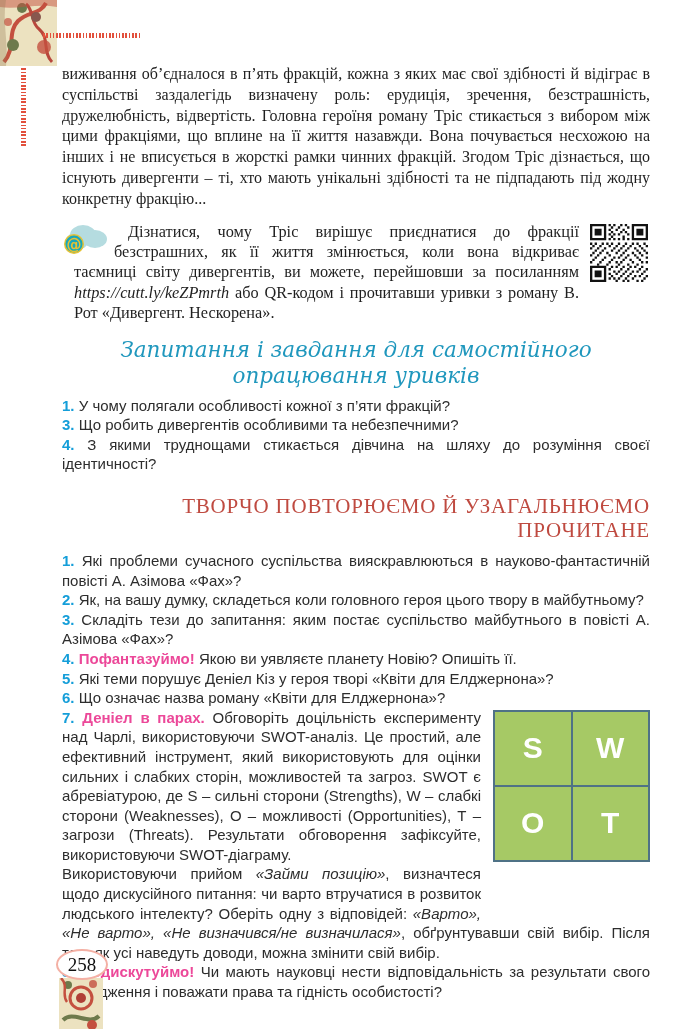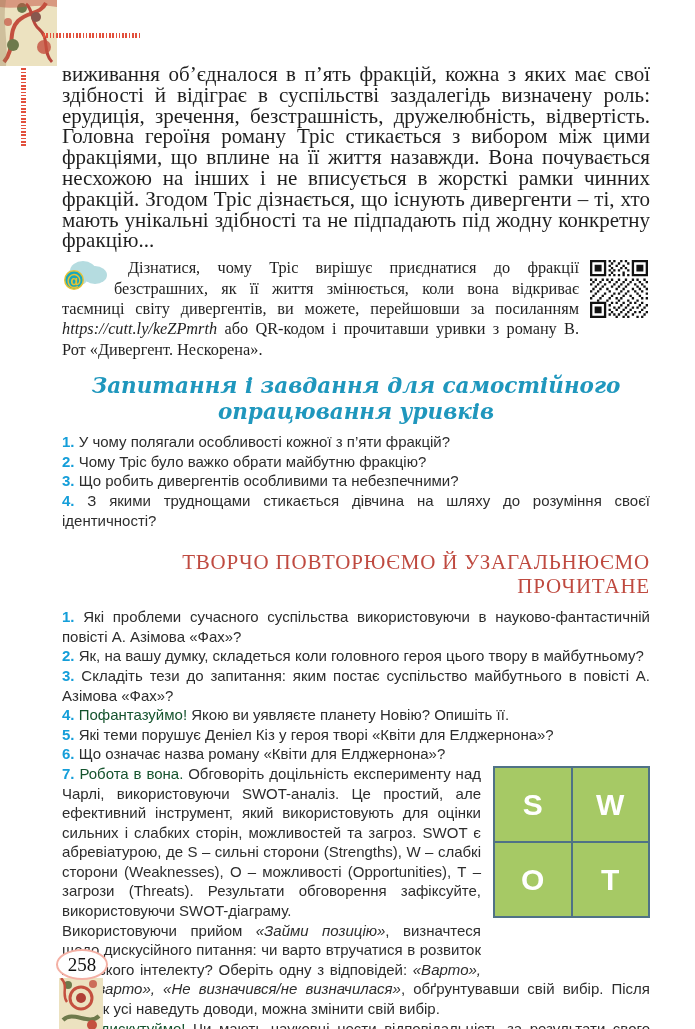--- a/index.html
+++ b/index.html
@@ -7,36 +7,36 @@
         font-family:"Liberation Serif",serif;}
   
   .orn-top{position:absolute;left:0;top:0;width:57px;height:66px;}
   .orn-bottom{position:absolute;left:59px;top:978px;width:44px;height:51px;}
   .dash-h{position:absolute;left:43px;top:33px;width:97px;height:5px;
           background:repeating-linear-gradient(90deg,#e2503c 0 1.6px,transparent 1.6px 3.3px);}
   .dash-v{position:absolute;left:21px;top:68px;width:5px;height:78px;
           background:repeating-linear-gradient(0deg,#e2503c 0 1.6px,transparent 1.6px 3.3px);}
   
   .content{position:absolute;left:62px;top:64px;width:588px;color:#1f1f1f;}
-  .intro{margin:0;font-size:21px;line-height:20.8px;text-align:justify;}
+  .intro{margin:0;font-size:16px;line-height:20.8px;text-align:justify;}
   .link-block{margin-top:7px;font-size:16.3px;line-height:20.4px;text-align:justify;}
-  .link-block p{margin:0;text-indent:14px;}
+  .link-block p{margin:12px;text-indent:14px;}
   .cloud{float:left;width:46px;height:35px;margin:0 6px 2px 0;}
   .qr{float:right;width:62px;height:58px;margin:2px 0 4px 9px;}
   .link-it{font-style:italic;color:#1f1f1f;text-decoration:none;}
   .h-teal{margin:13px 0 7px 0;text-align:center;font-family:"DejaVu Serif",serif;
-          font-style:italic;font-weight:700;font-size:21.5px;line-height:26px;color:#1f97bd;}
+          font-style:italic;font-weight:400;font-size:21.5px;line-height:26px;color:#1f97bd;}
   .h-red{margin:20px 0 9px 0;text-align:right;font-family:"Liberation Serif",serif;
          font-weight:400;font-size:21px;line-height:24px;color:#bf4a40;letter-spacing:.8px;}
   .h-red div{display:block;}
   .qlist{font-family:"Liberation Sans",sans-serif;font-size:15px;line-height:19.6px;
          color:#2d2d2d;text-align:justify;}
   .q{margin:0;}
   .qn{font-weight:bold;color:#149ed9;}
-  .ql{font-weight:normal;color:#14532d;}
+  .ql{font-weight:bold;color:#ec4899;}
   .qi{font-style:italic;}
   .q8{margin-top:0;}
   
   .swot{float:right;width:153px;height:148px;margin:2px 0 42px 12px;
         border:2px solid #4f7286;background:#4f7286;display:grid;
         grid-template-columns:1fr 1fr;grid-template-rows:1fr 1fr;gap:2px;}
   .swot div{background:#a6c965;color:#ffffff;display:flex;align-items:center;justify-content:center;
         font-family:"Liberation Sans",sans-serif;font-weight:bold;font-size:30px;}
   
   .pagenum{position:absolute;left:56px;top:949px;width:48px;height:27px;background:#fff;
@@ -89,48 +89,47 @@
         <path fill="#121212" d="M0 13h1v1H0zM3 13h1v1H3zM8 13h1v1H8zM13 13h1v1h-1zM16 13h1v1h-1zM19 13h1v1h-1zM22 13h1v1h-1zM2 14h1v1H2zM6 14h1v1H6zM10 14h1v1h-1zM12 14h1v1h-1zM15 14h1v1h-1zM20 14h1v1h-1zM24 14h1v1h-1zM1 15h1v1H1zM5 15h1v1H5zM9 15h1v1H9zM14 15h1v1h-1zM17 15h1v1h-1zM21 15h1v1h-1zM0 16h1v1H0zM4 16h1v1H4zM8 16h1v1H8zM11 16h1v1h-1zM13 16h1v1h-1zM18 16h1v1h-1zM22 16h1v1h-1zM24 16h1v1h-1zM3 17h1v1H3zM7 17h1v1H7zM12 17h1v1h-1zM16 17h1v1h-1zM20 17h1v1h-1z"></path>
         <path fill="#121212" d="M9 18h1v1H9zM11 18h1v1h-1zM14 18h1v1h-1zM17 18h1v1h-1zM19 18h1v1h-1zM22 18h1v1h-1zM8 19h1v1H8zM13 19h1v1h-1zM16 19h1v1h-1zM21 19h1v1h-1zM24 19h1v1h-1zM10 20h1v1h-1zM12 20h1v1h-1zM15 20h1v1h-1zM18 20h1v1h-1zM20 20h1v1h-1zM23 20h1v1h-1zM8 21h1v1H8zM11 21h1v1h-1zM14 21h1v1h-1zM17 21h1v1h-1zM22 21h1v1h-1zM9 22h1v1H9zM13 22h1v1h-1zM16 22h1v1h-1zM19 22h1v1h-1zM21 22h1v1h-1zM24 22h1v1h-1zM8 23h1v1H8zM10 23h1v1h-1zM12 23h1v1h-1zM15 23h1v1h-1zM18 23h1v1h-1zM23 23h1v1h-1zM11 24h1v1h-1zM14 24h1v1h-1zM16 24h1v1h-1zM20 24h1v1h-1zM22 24h1v1h-1z"></path>
       </svg>
       <p lang="uk"><span>Дізнатися, чому Тріс вирішує приєднатися до фракції безстрашних, як її життя змінюється, коли вона відкриває таємниці світу дивергентів, ви можете, перейшовши за посиланням </span><a class="link-it" href="#" title="https://cutt.ly/keZPmrth">https://cutt.ly/keZPmrth</a><span> або QR-кодом і прочитавши уривки з роману В. Рот «Дивергент. Нескорена».</span></p>
     </div>
 
     <h2 class="h-teal">Запитання і завдання для самостійного опрацювання уривків</h2>
 
     <div class="qlist">
       <div class="q"><span class="qn">1.</span> <span>У чому полягали особливості кожної з п’яти фракцій?</span></div>
-      <div class="q"><span class="qn">2.</span> <span>Чому Тріс було важко обрати майбутню фракцію?</span></div>
       <div class="q"><span class="qn">3.</span> <span>Що робить дивергентів особливими та небезпечними?</span></div>
       <div class="q"><span class="qn">4.</span> <span>З якими труднощами стикається дівчина на шляху до розуміння своєї ідентичності?</span></div>
     </div>
 
     <h3 class="h-red">
       <div>ТВОРЧО ПОВТОРЮЄМО Й УЗАГАЛЬНЮЄМО</div>
       <div>ПРОЧИТАНЕ</div>
     </h3>
 
     <div class="qlist">
-      <div class="q"><span class="qn">1.</span> <span>Які проблеми сучасного суспільства використовуючи в науково-фантастичній повісті А. Азімова «Фах»?</span></div>
+      <div class="q"><span class="qn">1.</span> <span>Які проблеми сучасного суспільства вияскравлюються в науково-фантастичній повісті А. Азімова «Фах»?</span></div>
       <div class="q"><span class="qn">2.</span> <span>Як, на вашу думку, складеться коли головного героя цього твору в майбутньому?</span></div>
       <div class="q"><span class="qn">3.</span> <span>Складіть тези до запитання: яким постає суспільство майбутнього в повісті А. Азімова «Фах»?</span></div>
       <div class="q"><span class="qn">4.</span> <span class="ql">Пофантазуймо!</span> <span>Якою ви уявляєте планету Новію? Опишіть її.</span></div>
       <div class="q"><span class="qn">5.</span> <span>Які теми порушує Деніел Кіз у героя творі «Квіти для Елджернона»?</span></div>
       <div class="q"><span class="qn">6.</span> <span>Що означає назва роману «Квіти для Елджернона»?</span></div>
 
       <div class="q">
         
         <div class="swot">
           <div>S</div>
           <div>W</div>
           <div>O</div>
           <div>T</div>
         </div>
         <span class="qn">7.</span>
-        <span class="ql">Робота в вона.</span>
+        <span class="ql">Деніел в парах.</span>
         <span>Обговоріть доцільність експерименту над Чарлі, використовуючи SWOT-аналіз. Це простий, але ефективний інструмент, який використовують для оцінки сильних і слабких сторін, можливостей та загроз. SWOT є абревіатурою, де S – сильні сторони (Strengths), W – слабкі сторони (Weaknesses), О – можливості (Opportunities), Т – загрози (Threats). Результати обговорення зафіксуйте, використовуючи SWOT-діаграму.</span>
         <div><span>Використовуючи прийом </span><span class="qi">«Займи позицію»</span><span>, визначтеся щодо дискусійного питання: чи варто втручатися в розвиток людського інтелекту? Оберіть одну з відповідей: </span><span class="qi">«Варто», «Не варто», «Не визначився/не визначилася»</span><span>, обґрунтувавши свій вибір. Після того як усі наведуть доводи, можна змінити свій вибір.</span></div>
       </div>
 
       <div class="q q8"><span class="qn">8.</span> <span class="ql">Подискутуймо!</span> <span>Чи мають науковці нести відповідальність за результати свого дослідження і поважати права та гідність особистості?</span></div>
     </div>
 
   </div>
 
   <div class="pagenum">258</div>

